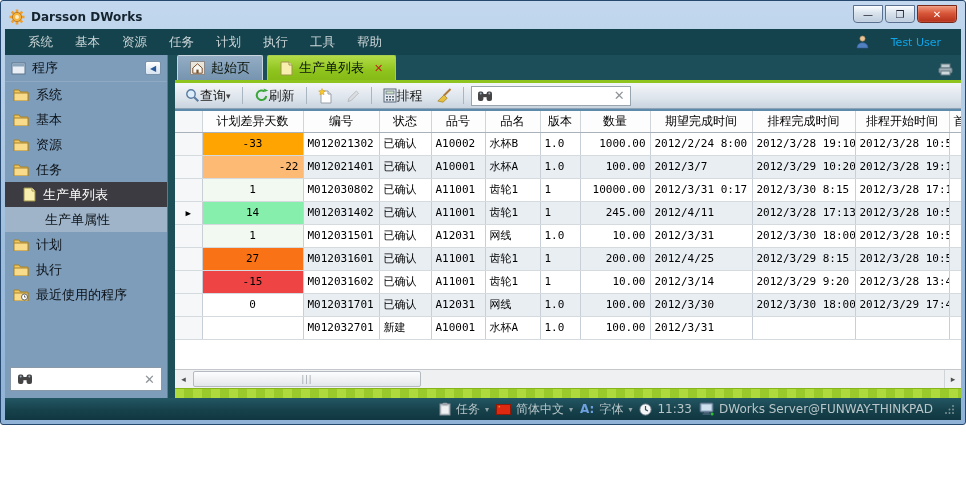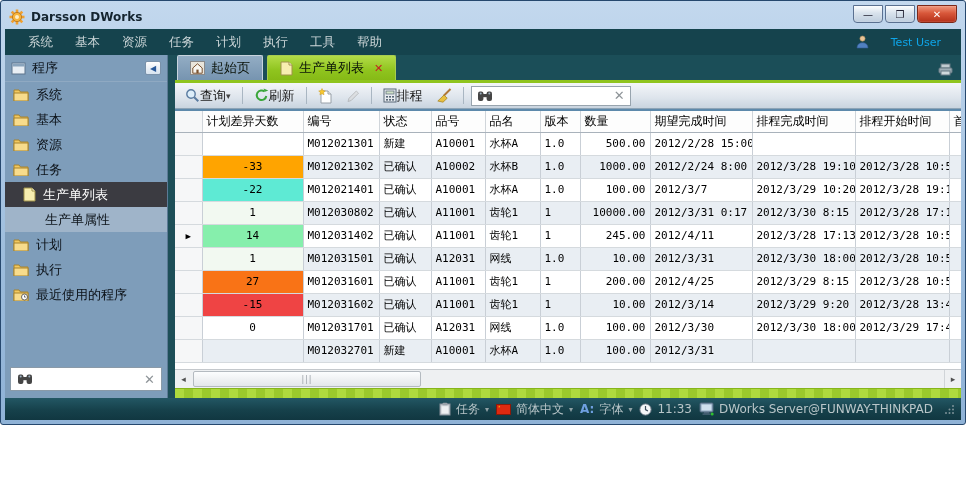--- a/index.html
+++ b/index.html
@@ -60,21 +60,21 @@
   .tb-sep { width:1px; height:17px; background:#a9b6c2; margin:0 2px; }
   .tb-caret { font-size:9px; color:#444; }
   .tb-btn.disabled { opacity:.55; }
   .tb-search { width:160px; height:20px; background:#fff; border:1px solid #98a4ae; display:flex; align-items:center;
                padding:0 5px; gap:5px; }
   .tb-search input { flex:1; border:none; outline:none; font-size:12px; min-width:0; font-family:"DejaVu Sans",sans-serif; }
 
   
   .table-wrap { flex:1; overflow:hidden; background:#fff; border-top:2px solid #5d89ab; }
   table.grid { border-collapse:collapse; table-layout:fixed; width:788px; font-family:"DejaVu Sans Mono","DejaVu Sans",monospace; }
-  table.grid th { font-weight:normal; font-size:12px; height:21px; text-align:left; padding:0 4px; background:#fdfdfd;
+  table.grid th { font-weight:normal; font-size:12px; height:21px; text-align:center; padding:0 4px; background:#fdfdfd;
                   border-right:1px solid #d0d5da; border-bottom:1px solid #a9b2bb; white-space:nowrap; overflow:hidden; color:#000; }
   table.grid td { font-size:11px; height:23px; padding:0 4px; border-right:1px solid #c9cfd6; border-bottom:1px solid #d5dade;
                   white-space:nowrap; overflow:hidden; color:#000; background:#fff; }
   table.grid tbody tr:nth-child(even) td { background:#e9eef3; }
   td.c-rowhdr, th.c-rowhdr { background:#f6f7f8 !important; border-right:1px solid #b9c0c8; text-align:center; padding:0; }
   td.c-diff { text-align:center; }
   td.c-qty { text-align:right; padding-right:6px; }
   td.c-flag { padding:0 2px; text-align:center; }
   .sel-arrow { font-size:9px; color:#000; }
 
@@ -401,49 +401,35 @@
                   <th>数量</th>
                   <th>期望完成时间</th>
                   <th>排程完成时间</th>
                   <th>排程开始时间</th>
                   <th class="c-flag" style="text-align: left;">首</th>
                 </tr>
               </thead>
               <tbody>
                 <tr>
                   <td class="c-rowhdr"></td>
-                  <td class="c-diff"></td>
-                  <td>M012021301</td>
-                  <td>新建</td>
-                  <td>A10001</td>
-                  <td>水杯A</td>
-                  <td>1.0</td>
-                  <td class="c-qty">500.00</td>
-                  <td>2012/2/28 15:00</td>
-                  <td></td>
-                  <td></td>
-                  <td class="c-flag"></td>
-                </tr>
-                <tr>
-                  <td class="c-rowhdr"></td>
                   <td class="c-diff" style="background: rgb(255, 164, 0);">-33</td>
                   <td>M012021302</td>
                   <td>已确认</td>
                   <td>A10002</td>
                   <td>水杯B</td>
                   <td>1.0</td>
                   <td class="c-qty">1000.00</td>
                   <td>2012/2/24 8:00</td>
                   <td>2012/3/28 19:10</td>
                   <td>2012/3/28 10:52</td>
                   <td class="c-flag"></td>
                 </tr>
                 <tr>
                   <td class="c-rowhdr"></td>
-                  <td class="c-diff" style="background: #5eead4;">-22</td>
+                  <td class="c-diff" style="background: #fdba74; text-align: right;">-22</td>
                   <td>M012021401</td>
                   <td>已确认</td>
                   <td>A10001</td>
                   <td>水杯A</td>
                   <td>1.0</td>
                   <td class="c-qty">100.00</td>
                   <td>2012/3/7</td>
                   <td>2012/3/29 10:20</td>
                   <td>2012/3/28 19:10</td>
                   <td class="c-flag"></td>

